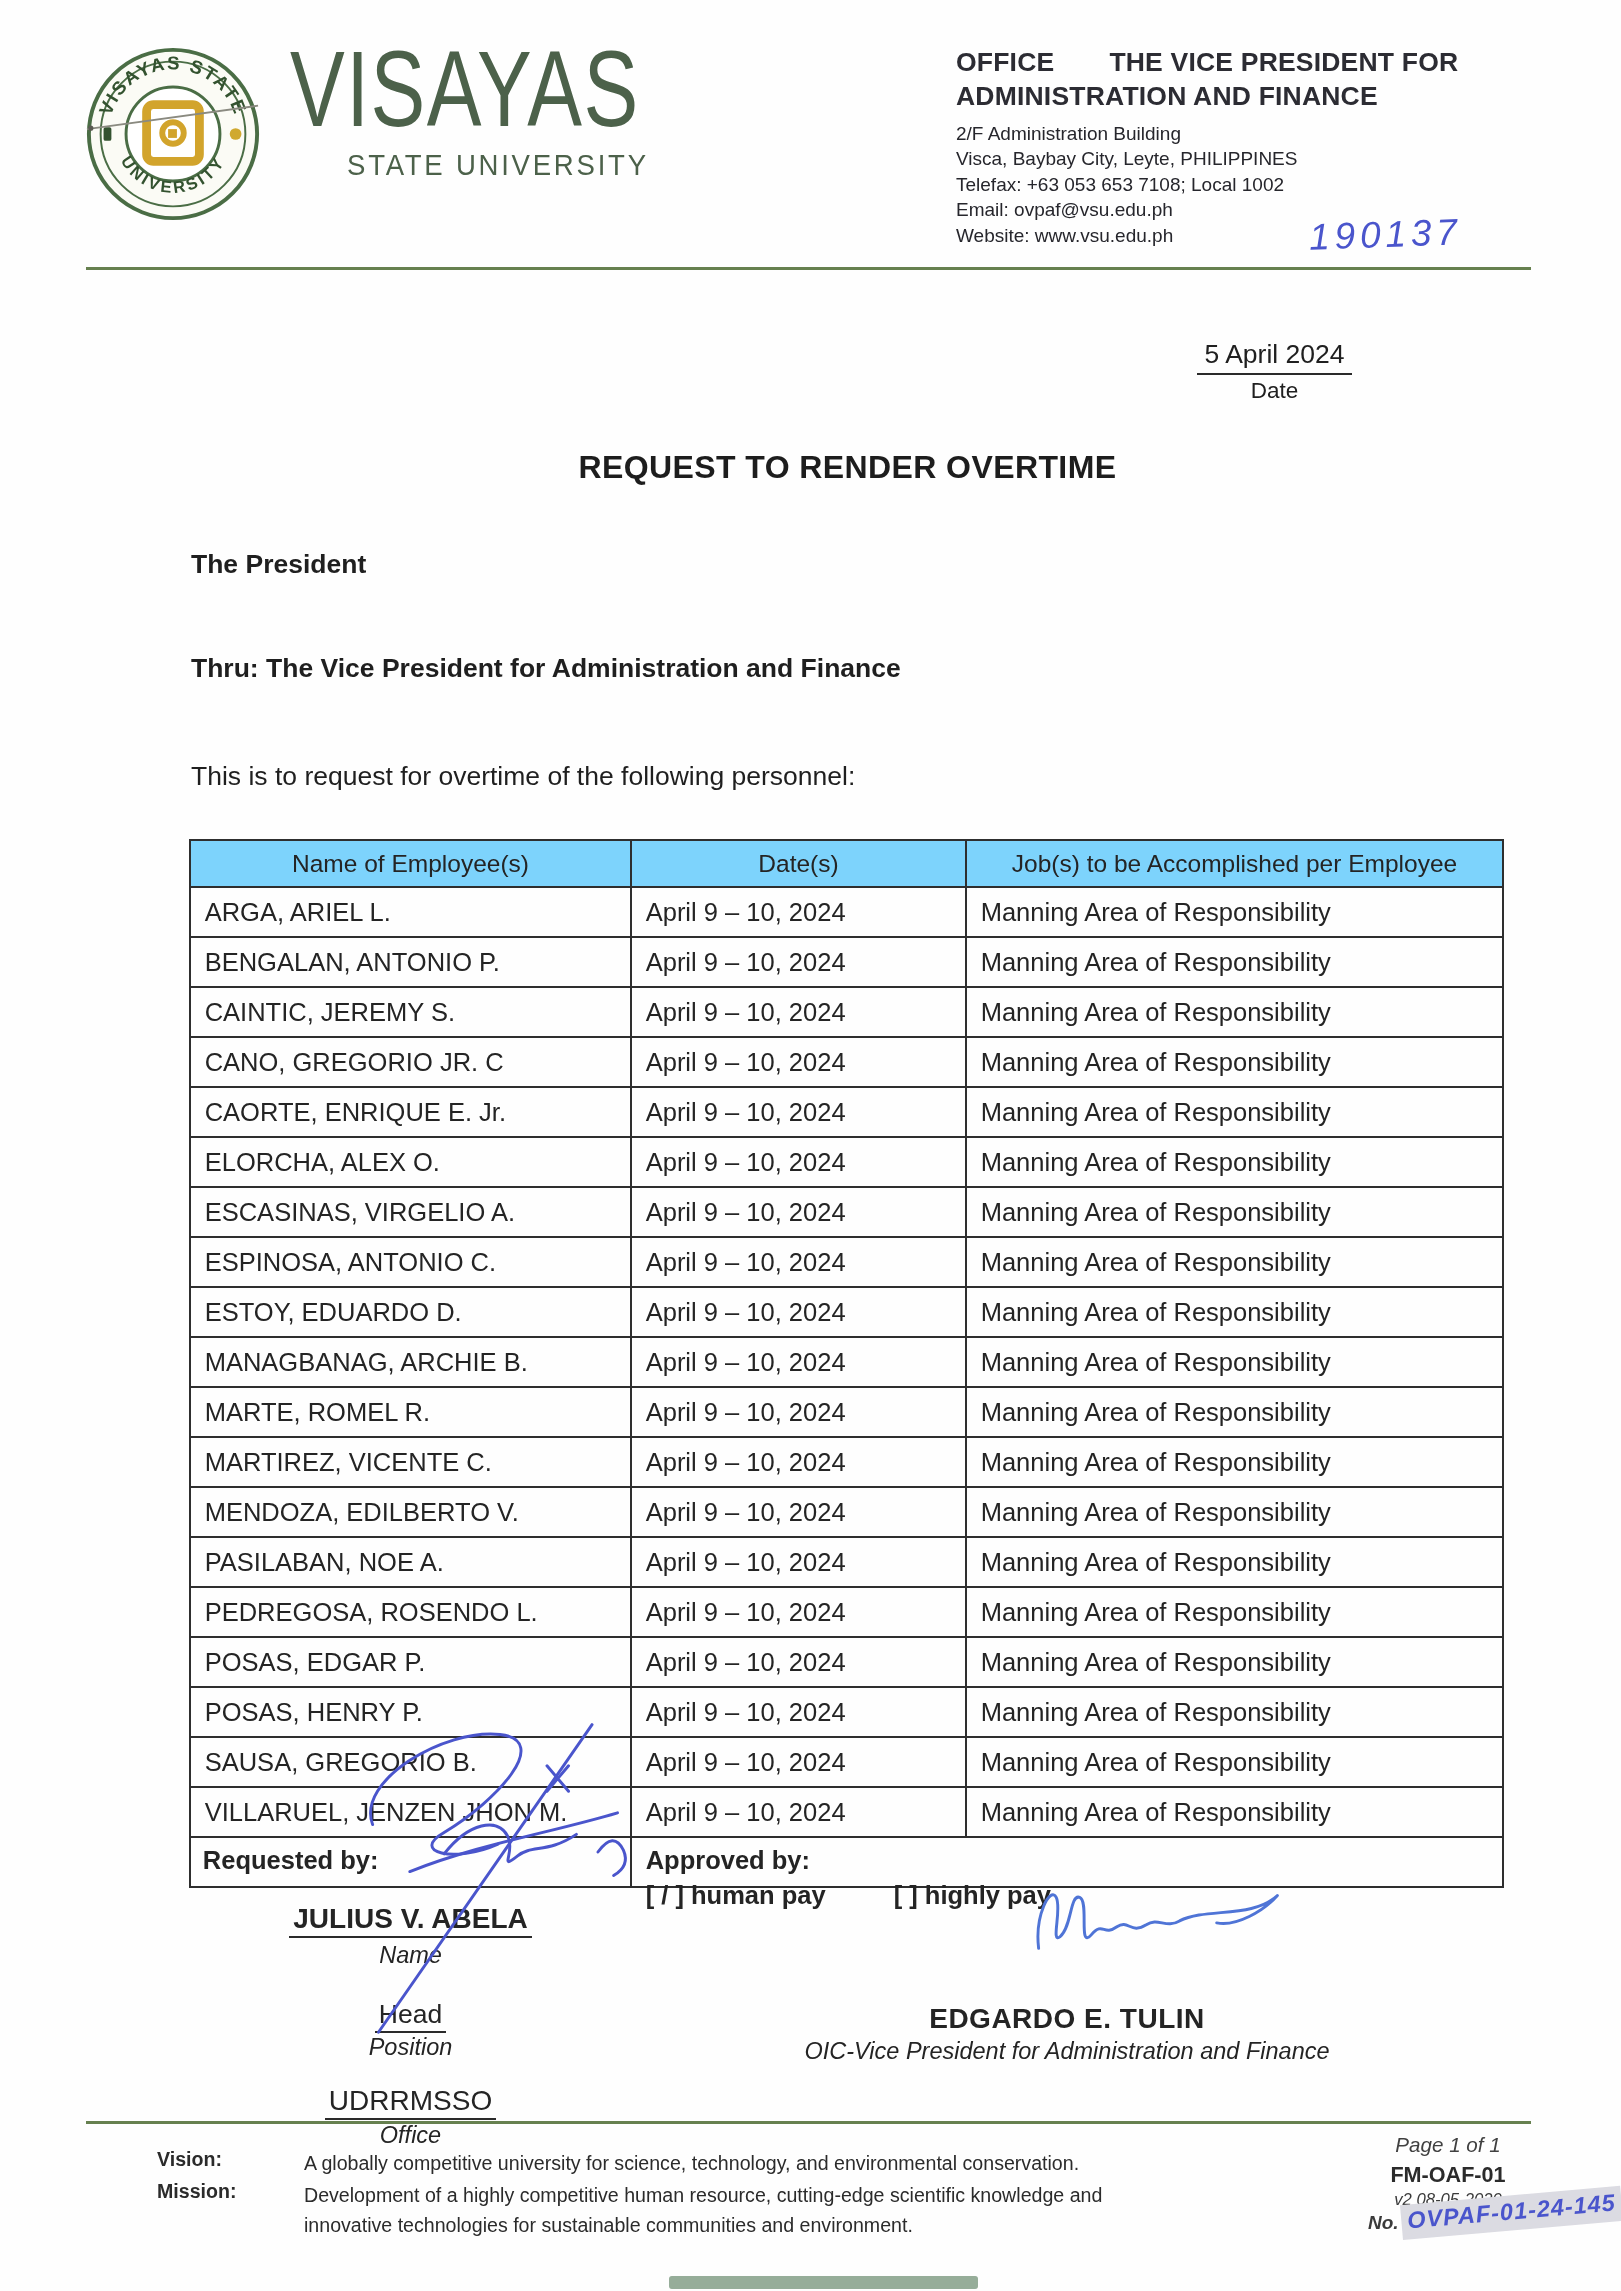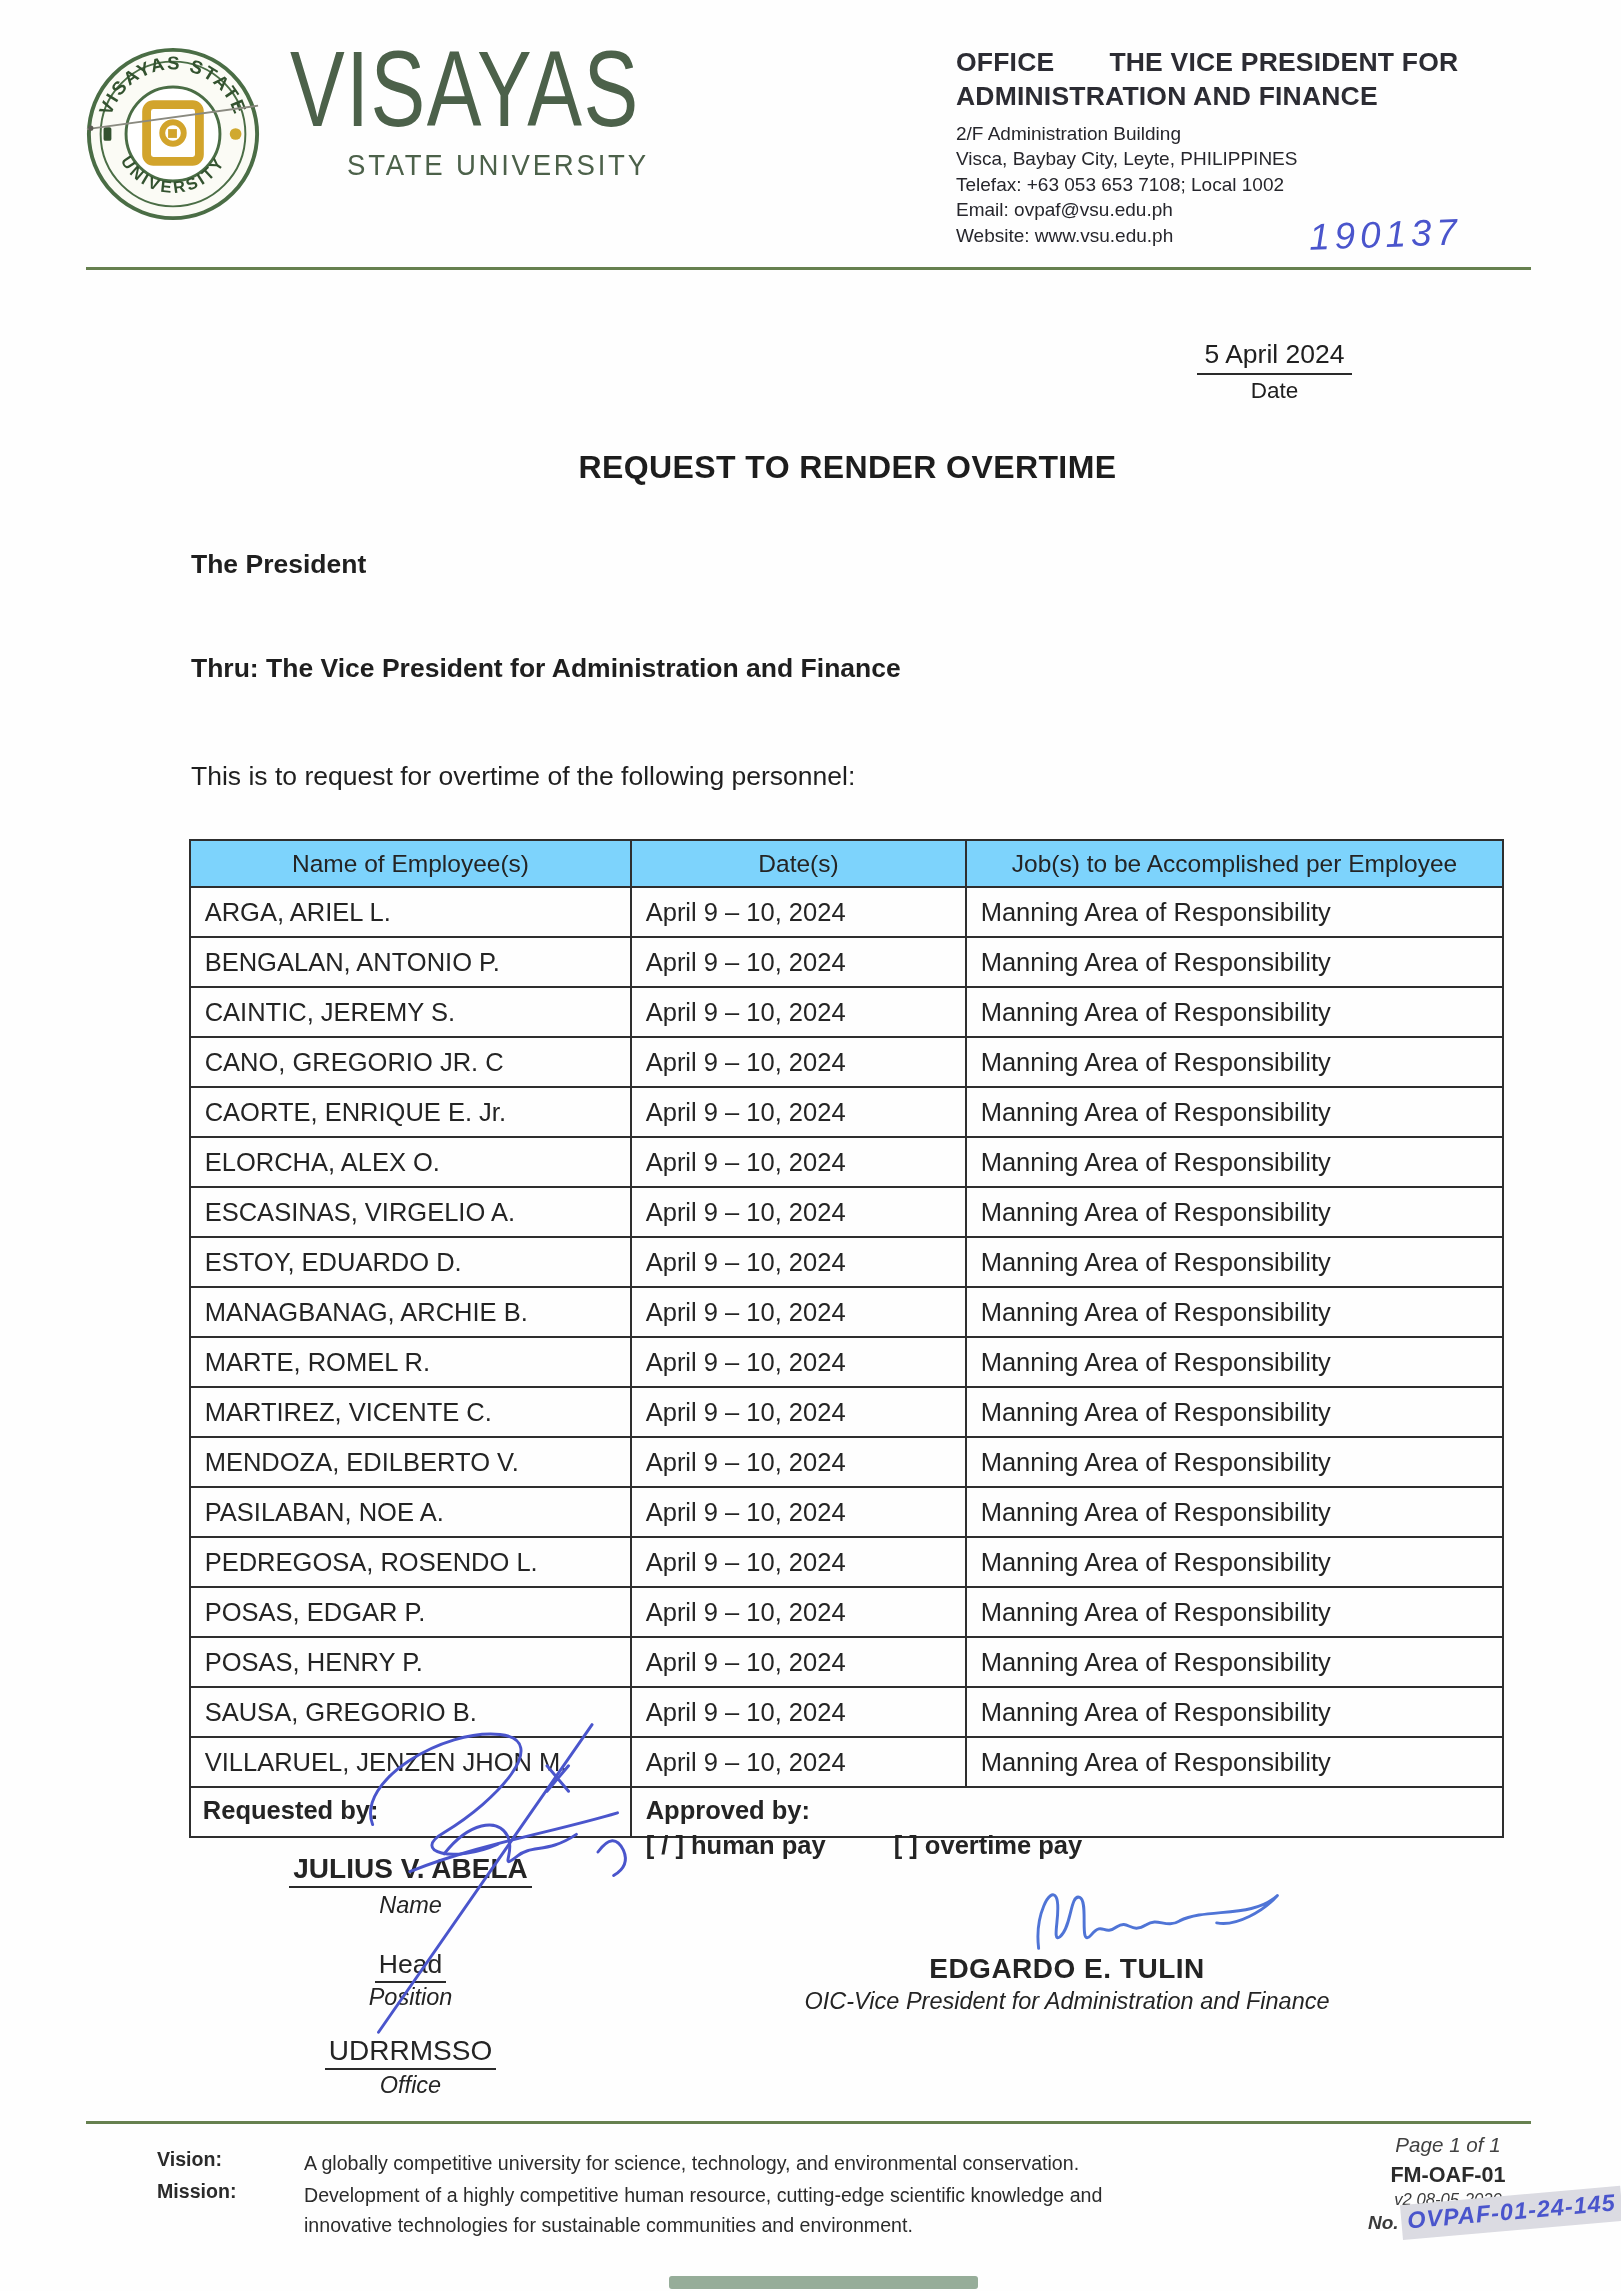--- a/index.html
+++ b/index.html
@@ -196,20 +196,25 @@
     <td class="c-date">April 9 – 10, 2024</td>
     <td class="c-job">Manning Area of Responsibility</td>
   </tr>
 
   <tr>
     <td class="c-name">ESCASINAS, VIRGELIO A.</td>
     <td class="c-date">April 9 – 10, 2024</td>
     <td class="c-job">Manning Area of Responsibility</td>
   </tr>
 
+  <tr>
+    <td class="c-name">ESPINOSA, ANTONIO C.</td>
+    <td class="c-date">April 9 – 10, 2024</td>
+    <td class="c-job">Manning Area of Responsibility</td>
+  </tr>
 
   <tr>
     <td class="c-name">ESTOY, EDUARDO D.</td>
     <td class="c-date">April 9 – 10, 2024</td>
     <td class="c-job">Manning Area of Responsibility</td>
   </tr>
 
   <tr>
     <td class="c-name">MANAGBANAG, ARCHIE B.</td>
     <td class="c-date">April 9 – 10, 2024</td>
@@ -278,21 +283,21 @@
           <div class="cstack cap sig-name-cap">Name</div>
           <div class="cstack sig-pos"><span class="u">Head</span></div>
           <div class="cstack cap sig-pos-cap">Position</div>
           <div class="cstack sig-office"><span class="u">UDRRMSSO</span></div>
           <div class="cstack cap sig-office-cap">Office</div>
         </td>
         <td class="sig-right-cell" colspan="2" style="padding:0;">
           <div class="appr-label">Approved by:</div>
           <div class="pay-line">
             <span>[ / ] human pay</span>
-            <span class="pay2">[ ] overtime pay</span>
+            <span class="pay2">[ ] highly pay</span>
           </div>
           <div class="cstack appr-name">EDGARDO E. TULIN</div>
           <div class="cstack appr-title">OIC-Vice President for Administration and Finance</div>
         </td>
       </tr>
     </tbody>
   </table>
 
   <svg class="ink" style="left:351px;top:1707px;" width="294" height="338" viewBox="0 0 300 345">
     <path d="M22,120 C5,75 95,22 152,28 C205,34 150,95 95,128 C60,148 105,160 150,140"></path>

